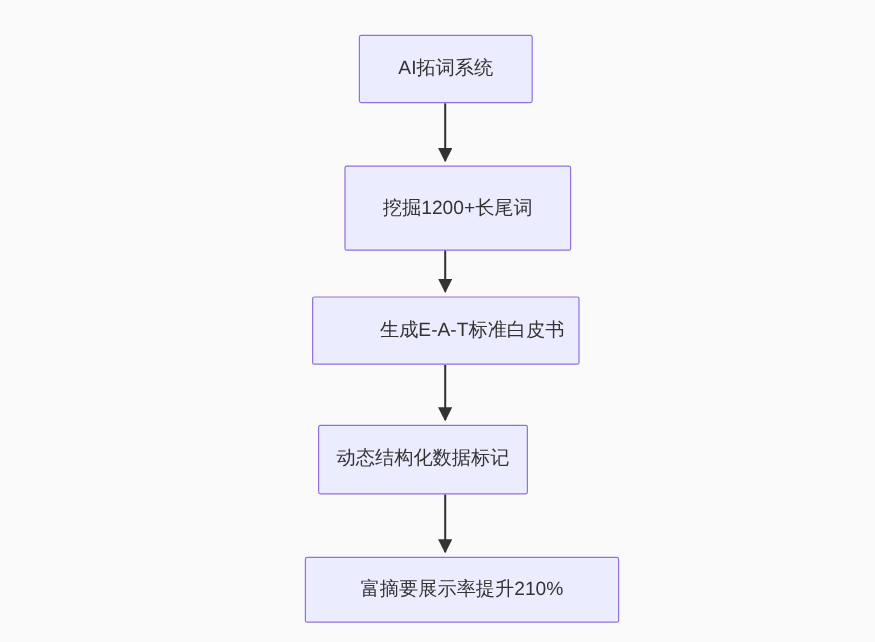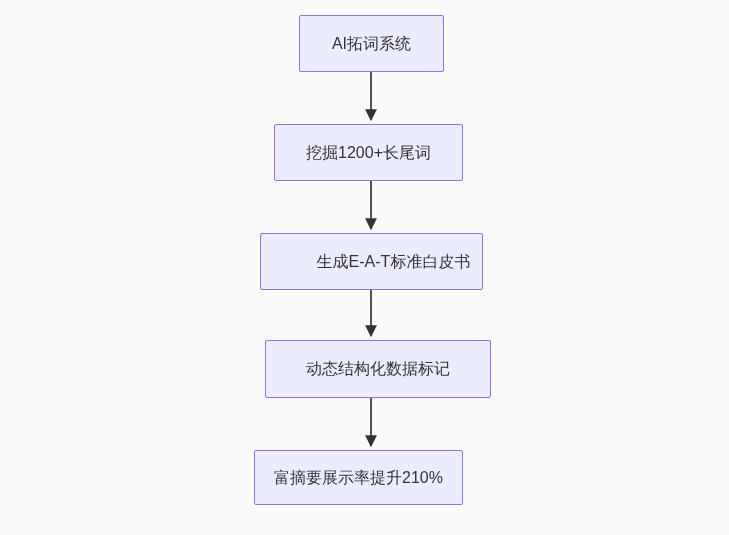--- a/index.html
+++ b/index.html
@@ -3,42 +3,42 @@
 <meta charset="utf-8">
 <style>
   * { margin: 0; padding: 0; box-sizing: border-box; }
   html, body { width: 729px; height: 535px; }
   body {
     background: var(--bg, #fafafa);
     font-family: "Liberation Sans", "DejaVu Sans", sans-serif;
     position: relative;
     overflow: hidden;
   }
-  .stage { position: absolute; inset: 0; }
+  .stage { position: absolute; inset: 0; margin-top: 14px; }
   .edges { position: absolute; left: 0; top: 0; }
   .edges line { stroke: var(--arrow, #333333); stroke-width: 1.7; }
   .edges marker path { fill: var(--arrow, #333333); stroke: none; }
   .node {
     position: absolute;
     background: var(--node-fill, #ECECFF);
     border: 1px solid var(--node-border, #9370DB);
     border-radius: 2px;
     display: flex;
     align-items: center;
     justify-content: center;
     color: var(--text, #333333);
     font-size: 16px;
     text-align: center;
     line-height: 1.2;
   }
   .n1 { left: 299px; top: 15px;  width: 145px; height: 57px; }
-  .n2 { left: 274px; top: 124px; width: 189px; height: 57px; align-items: center; }
+  .n2 { left: 287px; top: 124px; width: 189px; height: 71px; align-items: center; }
   .n3 { left: 260px; top: 233px; width: 223px; height: 57px; padding-left: 44px; }
-  .n4 { left: 265px; top: 340px; width: 226px; height: 58px; }
-  .n5 { left: 254px; top: 450px; width: 209px; height: 55px; }
+  .n4 { left: 265px; top: 340px; width: 175px; height: 58px; }
+  .n5 { left: 254px; top: 450px; width: 262px; height: 55px; }
 </style>
 </head>
 <body>
 
 <div class="stage">
 
   <svg class="edges" width="729" height="535" aria-hidden="true">
     <defs>
       <marker id="arrowhead" viewBox="0 0 10 10" refX="9" refY="5" markerWidth="7" markerHeight="7" orient="auto">
         <path d="M0,0 L10,5 L0,10 z"></path>

